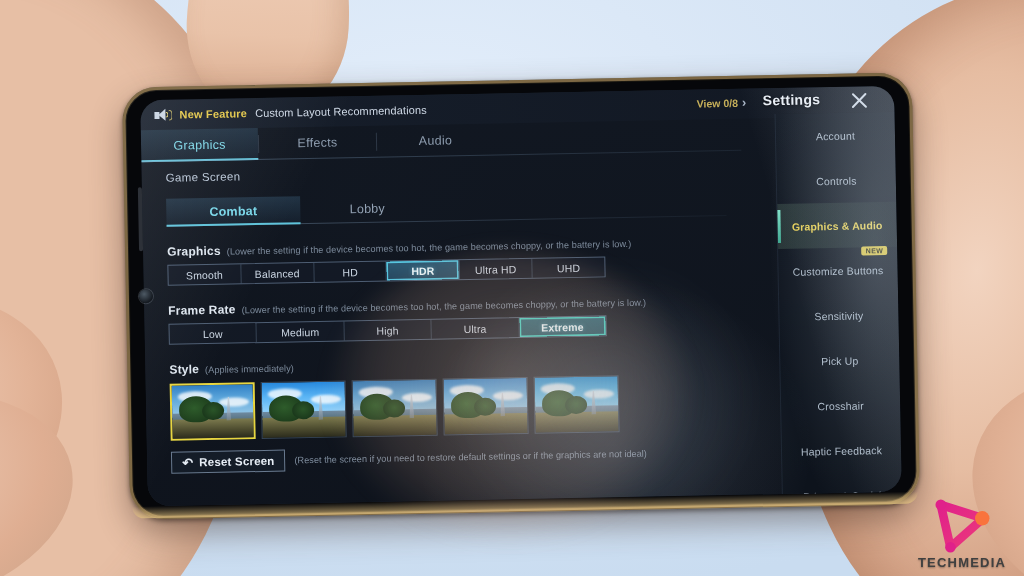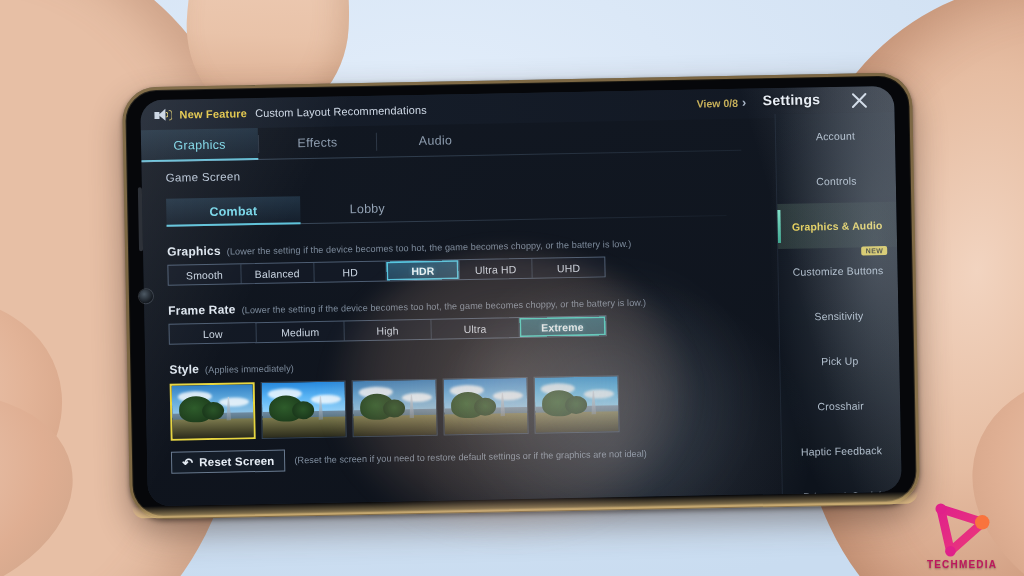--- a/index.html
+++ b/index.html
@@ -382,22 +382,22 @@
   }
 
   
   #watermark {
     position:absolute; right:10px; bottom:6px;
     width:104px; height:80px; z-index:60;
     display:flex; flex-direction:column; align-items:center; justify-content:flex-end;
   }
   .wm-mark { width:62px; height:54px; margin-bottom:2px; }
   .wm-text {
-    font-size:10px; font-weight:bold; letter-spacing:1.2px;
-    color:#be185d;
+    font-size:13px; font-weight:bold; letter-spacing:1.2px;
+    color:#404040;
     text-shadow:0 1px 2px rgba(0,0,0,.35);
   }
 </style>
 </head>
 <body>
 
 <div id="scene">
   <div class="bg-wall"></div>
 
   <div class="hand-left">

